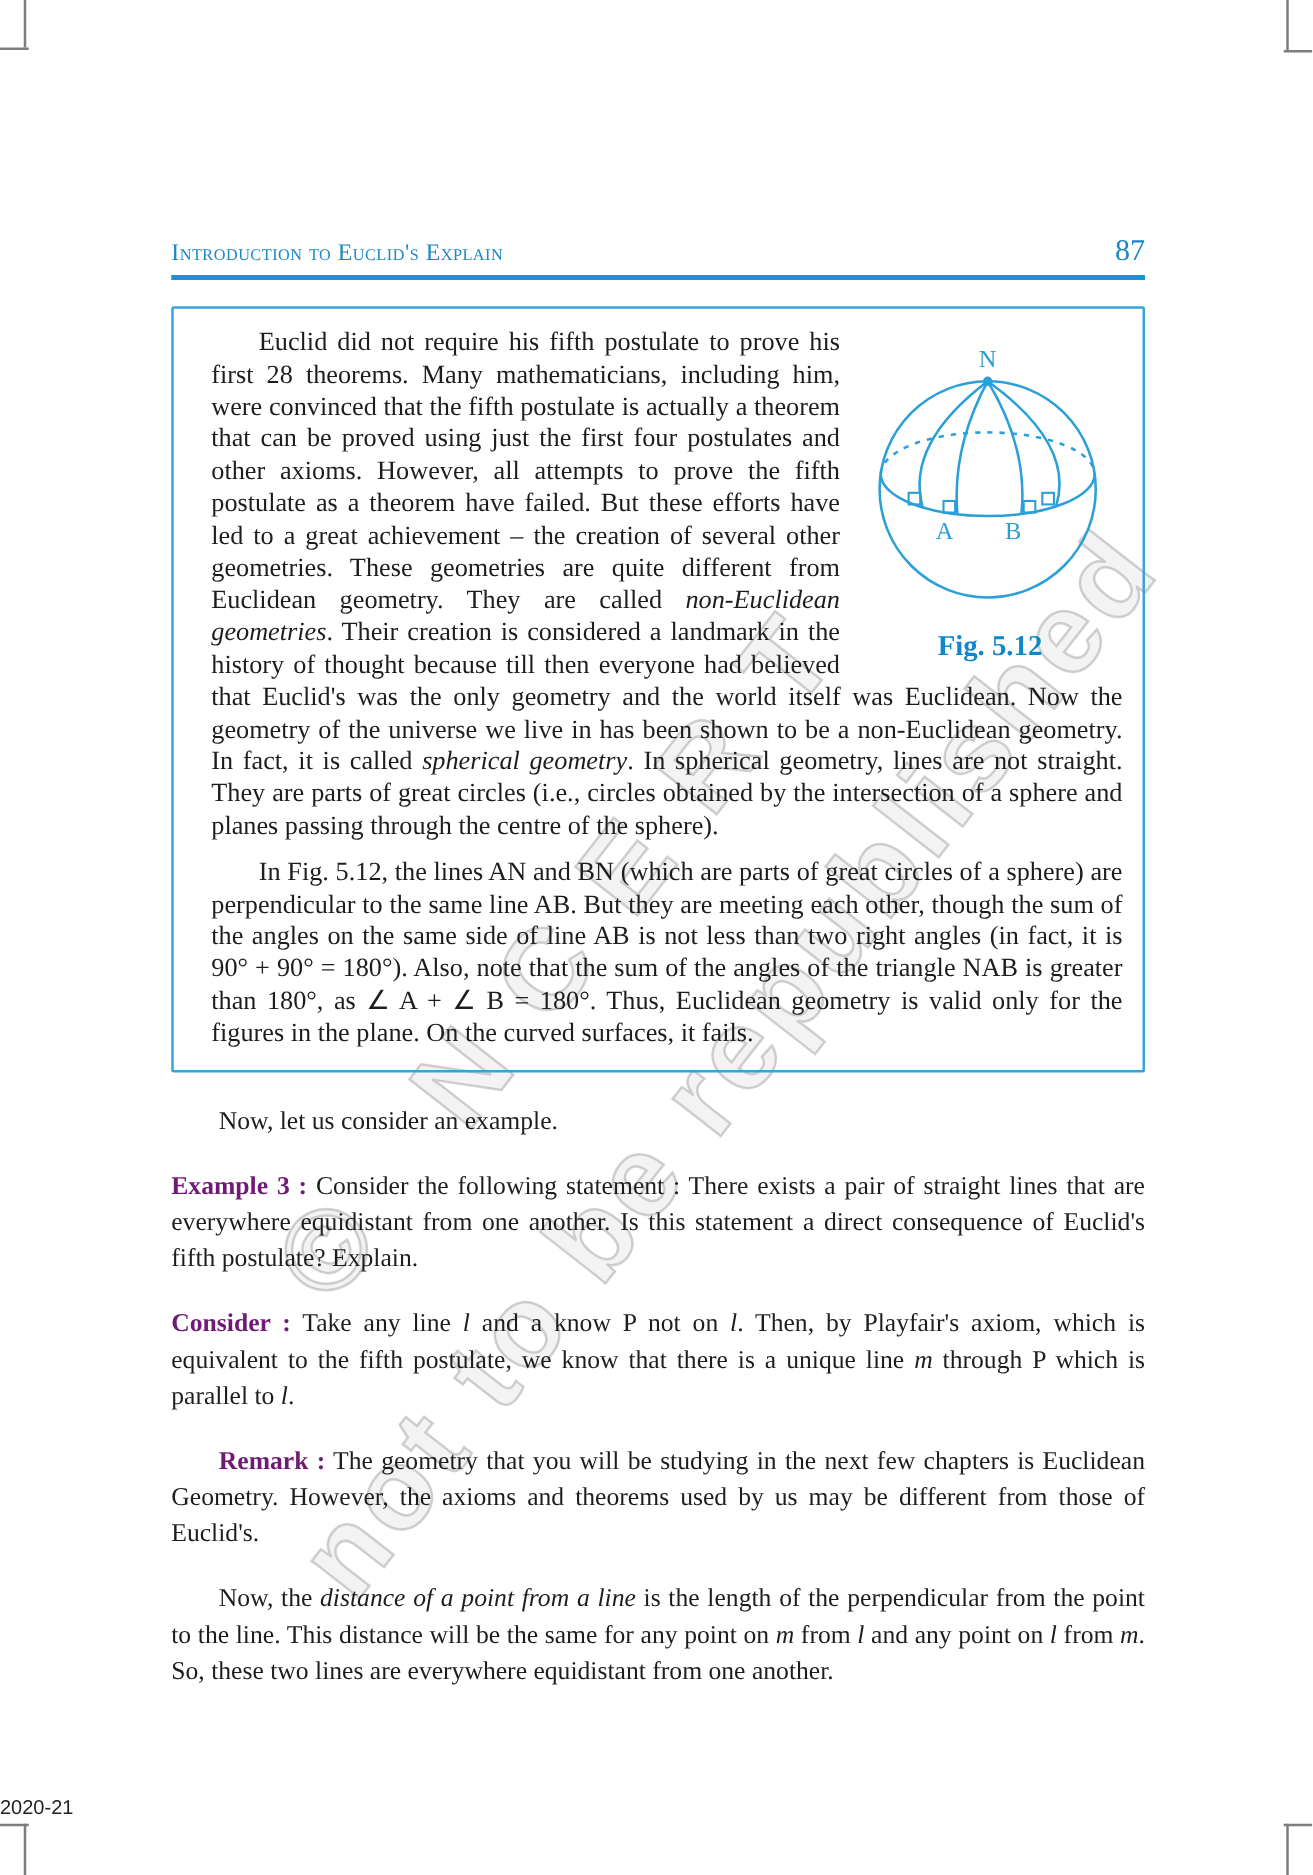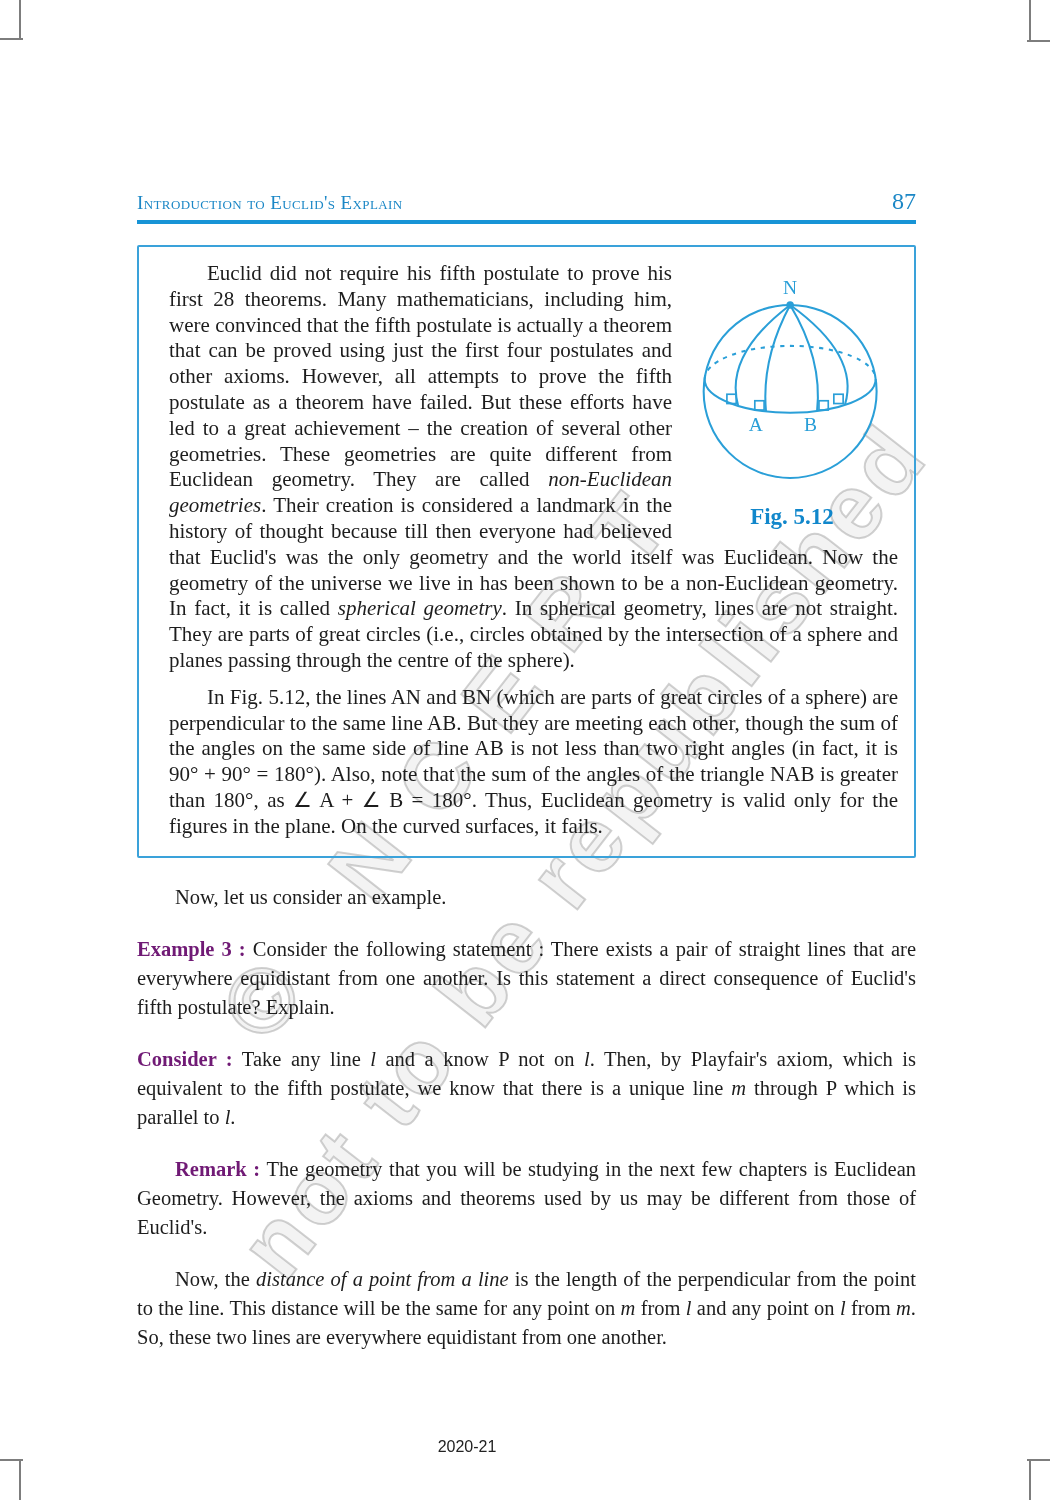--- a/index.html
+++ b/index.html
@@ -32,21 +32,21 @@
 
   .figure{float:right;width:212px;margin:4px 0 2px 14px;text-align:center;}
   .figure svg{display:block;width:212px;height:auto;}
   .figcap{font-weight:bold;font-size:23px;color:#1187cb;margin-top:14px;}
 
   .main p{font-size:20.5px;line-height:29px;text-align:justify;margin:23px 0 0 0;}
   .main p.indent{text-indent:38px;}
   .main p.intro{margin-top:25px;text-indent:38px;text-align:left;}
   .blue{color:#701a75;font-weight:bold;}
 
-  .footer{position:absolute;left:0;width:934px;top:1438px;text-align:center;
+  .footer{position:absolute;left:0;width:934px;top:1438px;
           font-family:"Liberation Sans", sans-serif;font-size:16px;color:#222;}
 
   svg .ln{stroke:#2a9fd8;stroke-width:2.2;fill:none;}
   svg .sq{stroke:#2a9fd8;stroke-width:1.8;fill:none;}
   svg .lbl{fill:#2a9fd8;font-family:"Liberation Serif", serif;font-size:21px;}
 </style>
 </head>
 <body>
 
 <div class="page">

